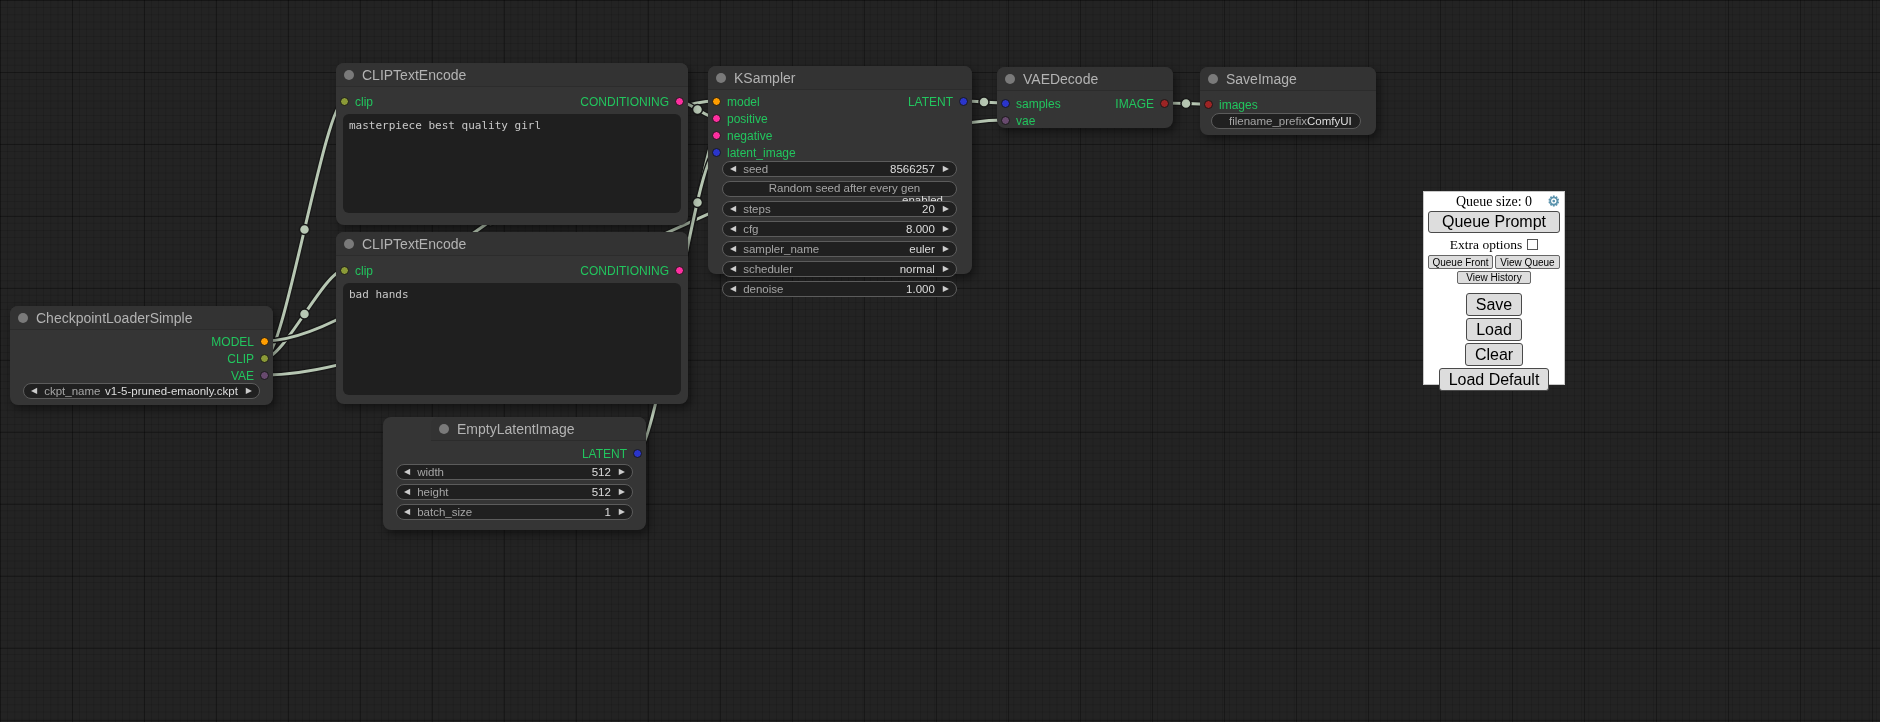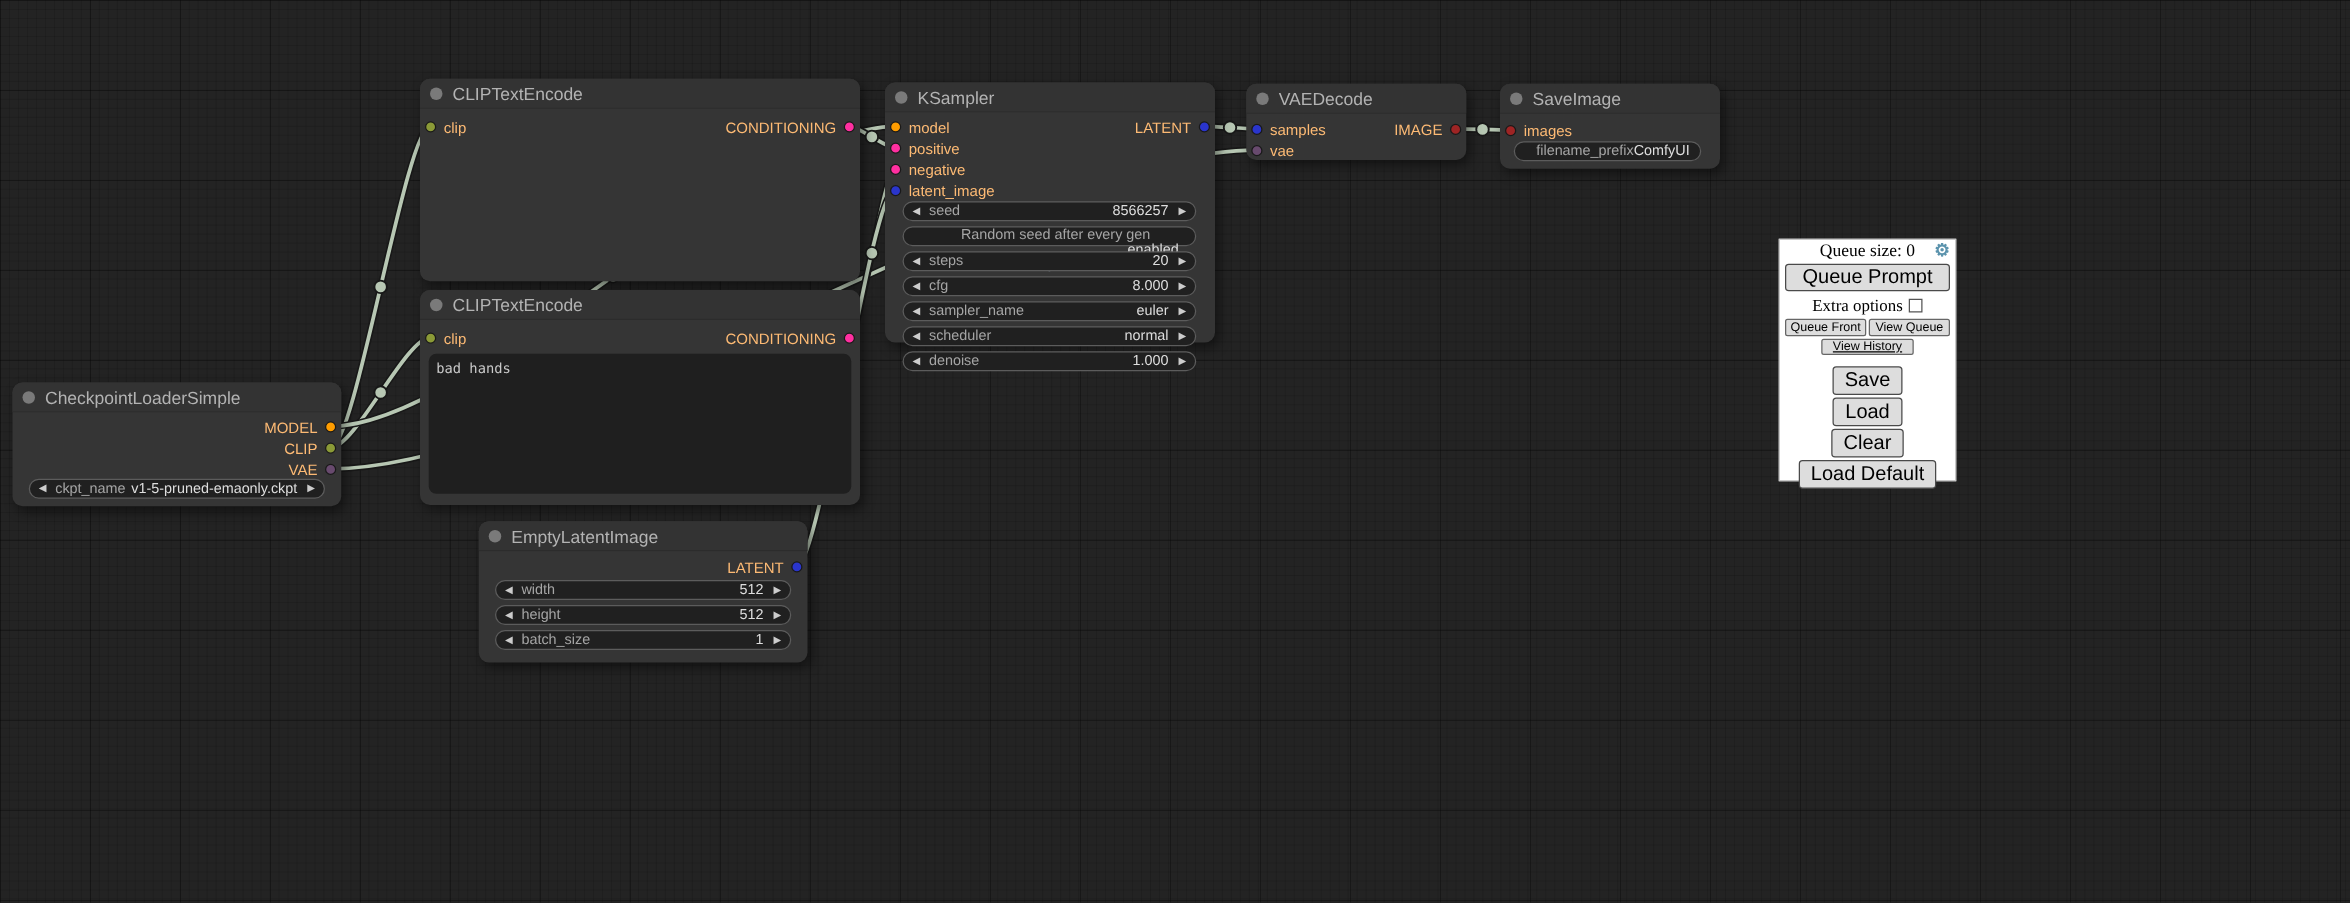--- a/index.html
+++ b/index.html
@@ -32,21 +32,21 @@
   }
   .titlebar{
     height:24px; background:#333333; border-radius:8px 8px 0 0;
     border-bottom:1px solid #2c2c2c;
     display:flex; align-items:center; padding-left:8px; gap:8px;
   }
   .tdot{ width:10px; height:10px; border-radius:50%; background:#7a7a7a; flex:none; }
   .title{ font-size:14px; color:#b3b3b3; white-space:nowrap; }
 
   .slot{ position:absolute; display:flex; align-items:center; height:13px; gap:6px;
-         font-size:12px; color:#fdba74; white-space:nowrap; }
+         font-size:12px; color:#22c55e; white-space:nowrap; }
   .slot.in{ left:4px; }
   .slot.out{ right:4px; }
   .sdot{ width:9px; height:9px; border-radius:50%; border:1px solid #191919; flex:none; }
   .sdot.model{ background:var(--c-model); } .sdot.clip{ background:var(--c-clip); }
   .sdot.vae{ background:var(--c-vae); }     .sdot.cond{ background:var(--c-cond); }
   .sdot.latent{ background:var(--c-latent); } .sdot.image{ background:var(--c-image); }
 
   .widget{
     position:absolute; height:16px; display:flex; align-items:center;
     background:#202020; border:1px solid #5c5c5c; border-radius:8px;
@@ -80,21 +80,21 @@
     font-family:"Liberation Sans", sans-serif; font-size:16px;
     background:#dddddd; border:1px solid #4a4a4a; border-radius:3px;
   }
   .extra-row{ margin-top:4px; height:15px; font-family:"Liberation Serif", serif;
     font-size:13.5px; color:#000; line-height:15px; }
   .checkbox{ display:inline-block; width:11px; height:11px; border:1px solid #555;
     background:#fff; vertical-align:-1px; margin-left:5px; cursor:pointer; }
   .small-row{ display:flex; gap:2px; margin-top:3px; }
   .btn-small{ flex:1; height:14px; padding:0; font-family:"Liberation Sans", sans-serif;
     font-size:10px; background:#dddddd; border:1px solid #666; border-radius:2px; }
-  .btn-history{ display:block; flex:none; width:74px; height:13px; margin:2px auto 0;text-decoration:underline; }
+  .btn-history{ display:block; flex:none; width:74px; height:13px; margin:2px auto 0; }
   .btn-big{ display:block; height:23px; margin:2px auto 0; padding:0 9px;
     font-family:"Liberation Sans", sans-serif; font-size:16px;
     background:#dddddd; border:1px solid #4a4a4a; border-radius:3px; }
   .btn-big.first{ margin-top:9px; }
 </style>
 </head>
 <body>
 
 <svg class="wires" width="1880" height="722">
   <g>
@@ -177,20 +177,21 @@
     <span class="title">CLIPTextEncode</span>
   </div>
   <div class="slot in" style="top:32px;">
     <span class="sdot clip"></span>
     <span>clip</span>
   </div>
   <div class="slot out" style="top:32px;">
     <span>CONDITIONING</span>
     <span class="sdot cond"></span>
   </div>
+  <div class="textbox" style="left:7px; top:51px; width:338px; height:99px;">masterpiece best quality girl</div>
 </div>
 
 <div class="node" style="left:336px; top:232px; width:352px; height:172px;">
   <div class="titlebar">
     <span class="tdot"></span>
     <span class="title">CLIPTextEncode</span>
   </div>
   <div class="slot in" style="top:32px;">
     <span class="sdot clip"></span>
     <span>clip</span>
@@ -264,21 +265,21 @@
     <span class="warr">▶</span>
   </div>
   <div class="widget" style="left:14px; top:215px; width:235px;">
     <span class="warr">◀</span>
     <span class="wlabel">denoise</span>
     <span class="wvalue">1.000</span>
     <span class="warr">▶</span>
   </div>
 </div>
 
-<div class="node" style="left:383px; top:417px; width:263px; height:113px;">
+<div class="node" style="left:383px; top:417px; width:263px; height:113px;padding-left:48px;">
   <div class="titlebar">
     <span class="tdot"></span>
     <span class="title">EmptyLatentImage</span>
   </div>
   <div class="slot out" style="top:30px;">
     <span>LATENT</span>
     <span class="sdot latent"></span>
   </div>
   <div class="widget" style="left:13px; top:47px; width:237px;">
     <span class="warr">◀</span>

